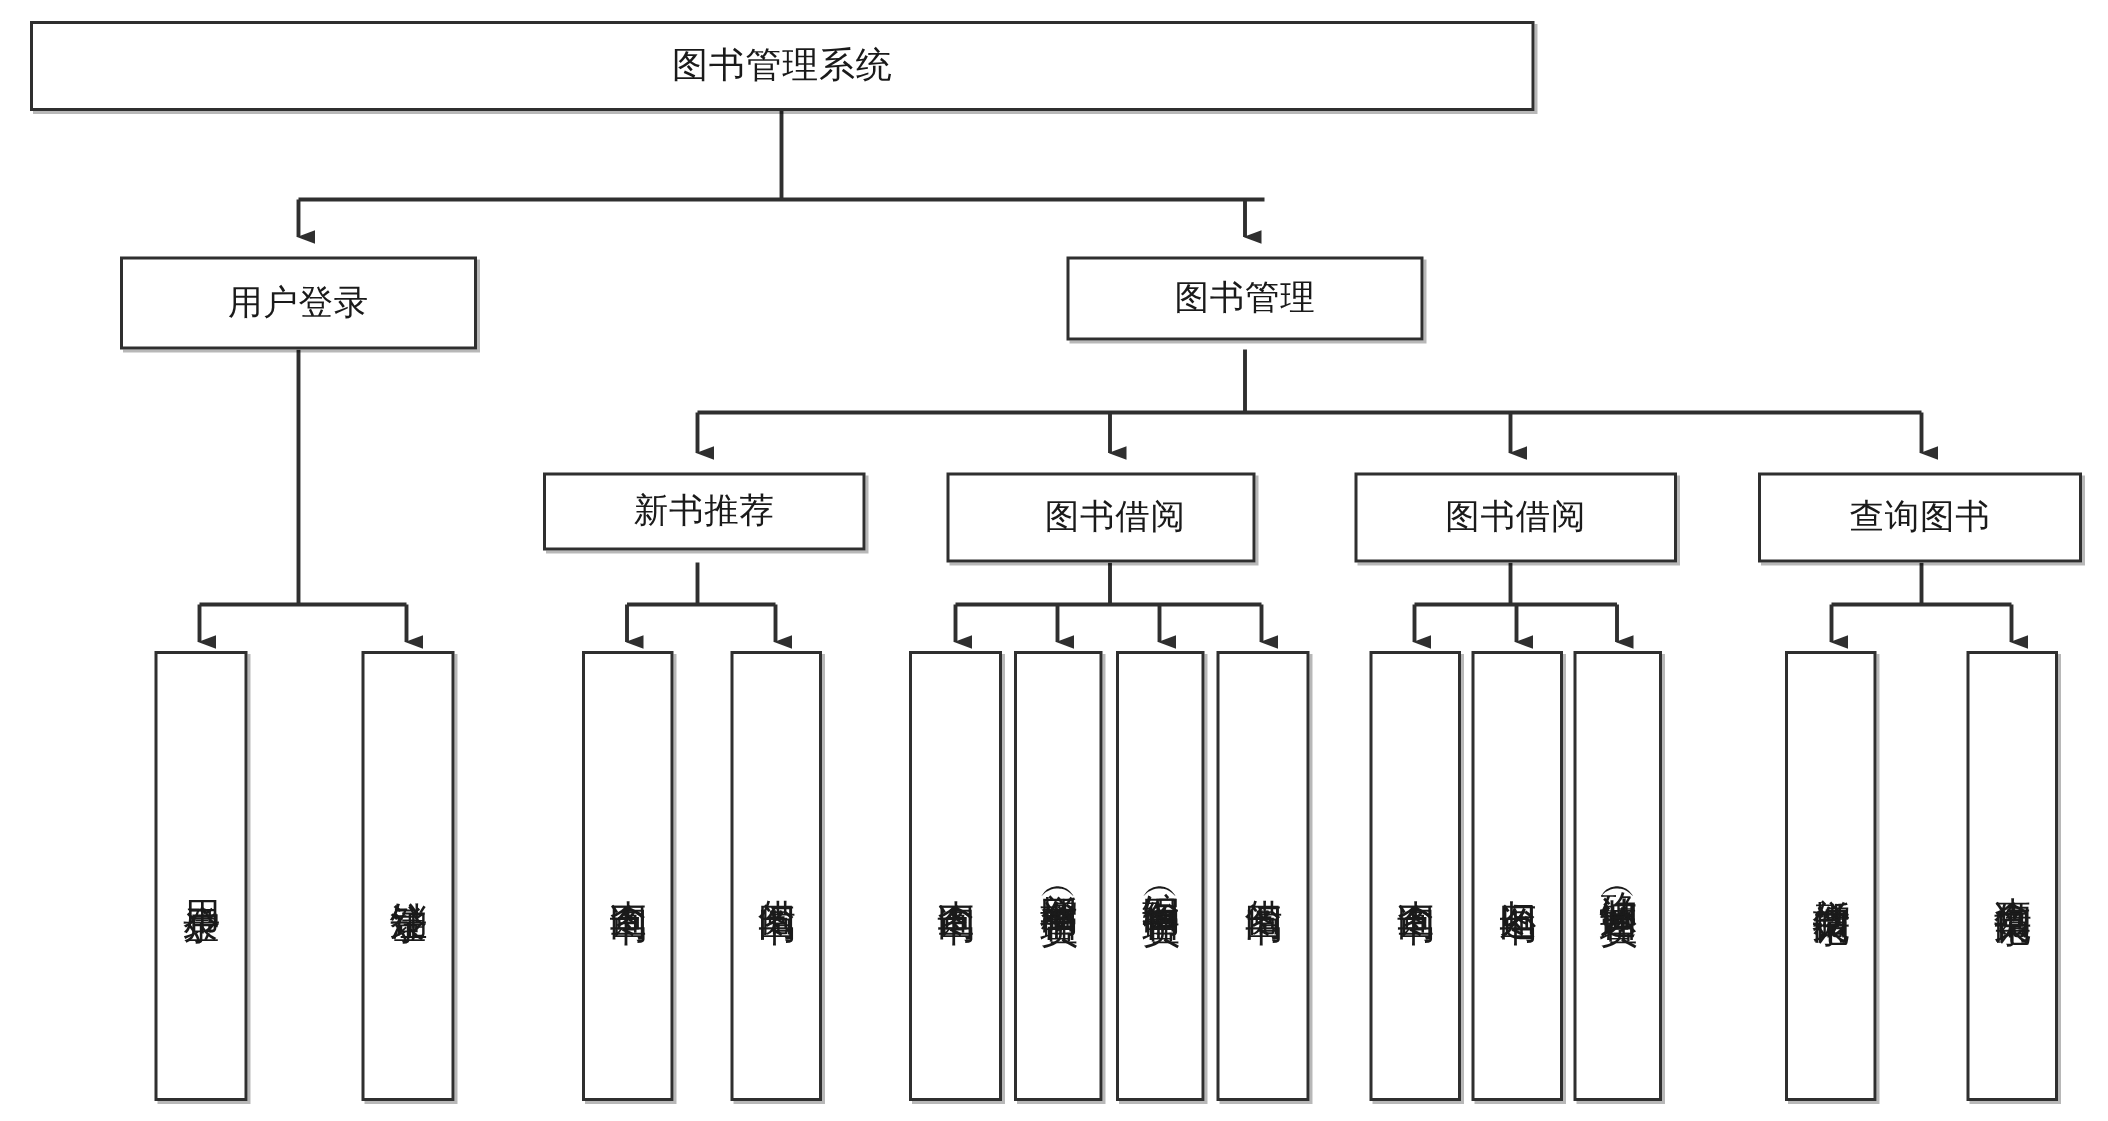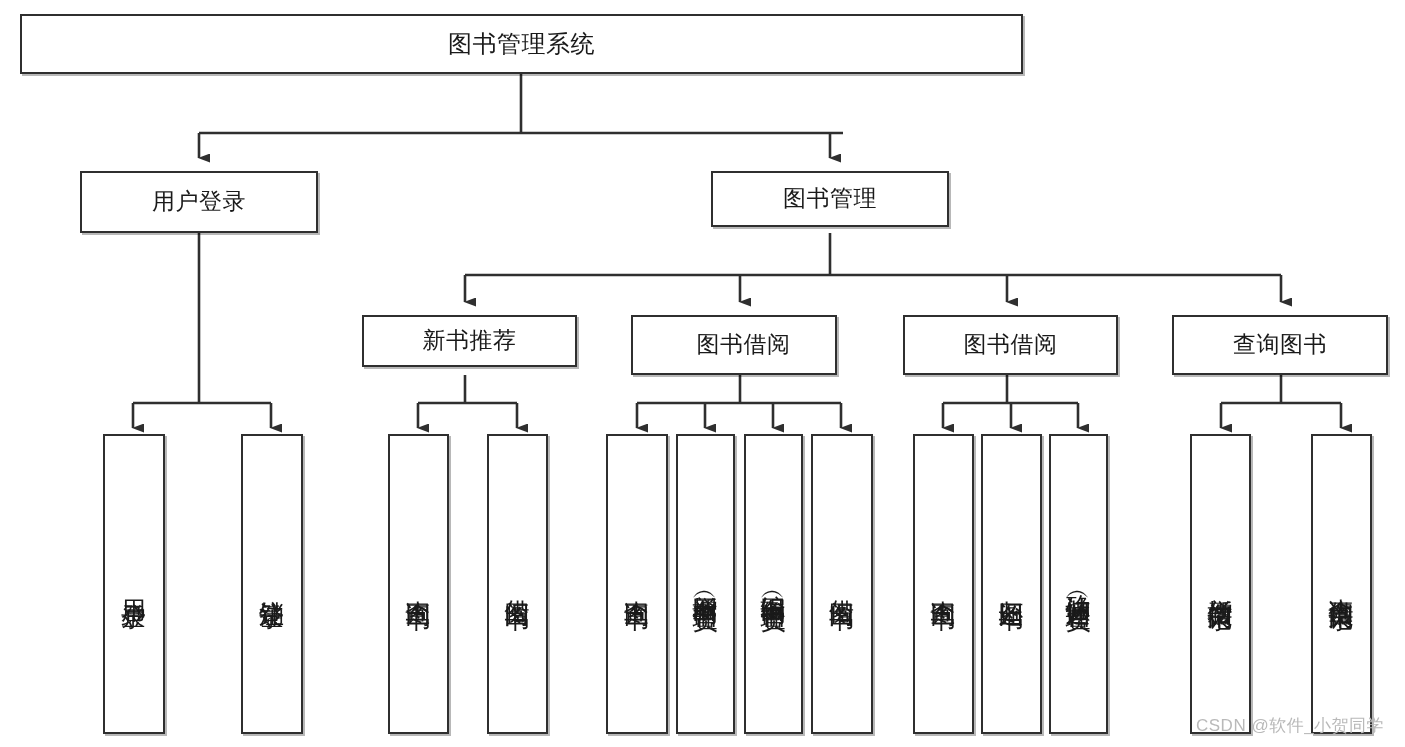--- a/index.html
+++ b/index.html
@@ -187,15 +187,14 @@
     <span class="label">确认归还（管理员）</span>
   </div>
 
   <div class="node vert" style="left:1190px; top:434px; width:61px; height:300px;">
     <span class="label">新增借阅记录</span>
   </div>
   <div class="node vert" style="left:1311px; top:434px; width:61px; height:300px;">
     <span class="label">查询借阅记录</span>
   </div>
 
-  <div class="watermark" style="left:1196px; top:714px;">CSDN @软件_小贺同学</div>
 
 </div>
 
 </body></html>

